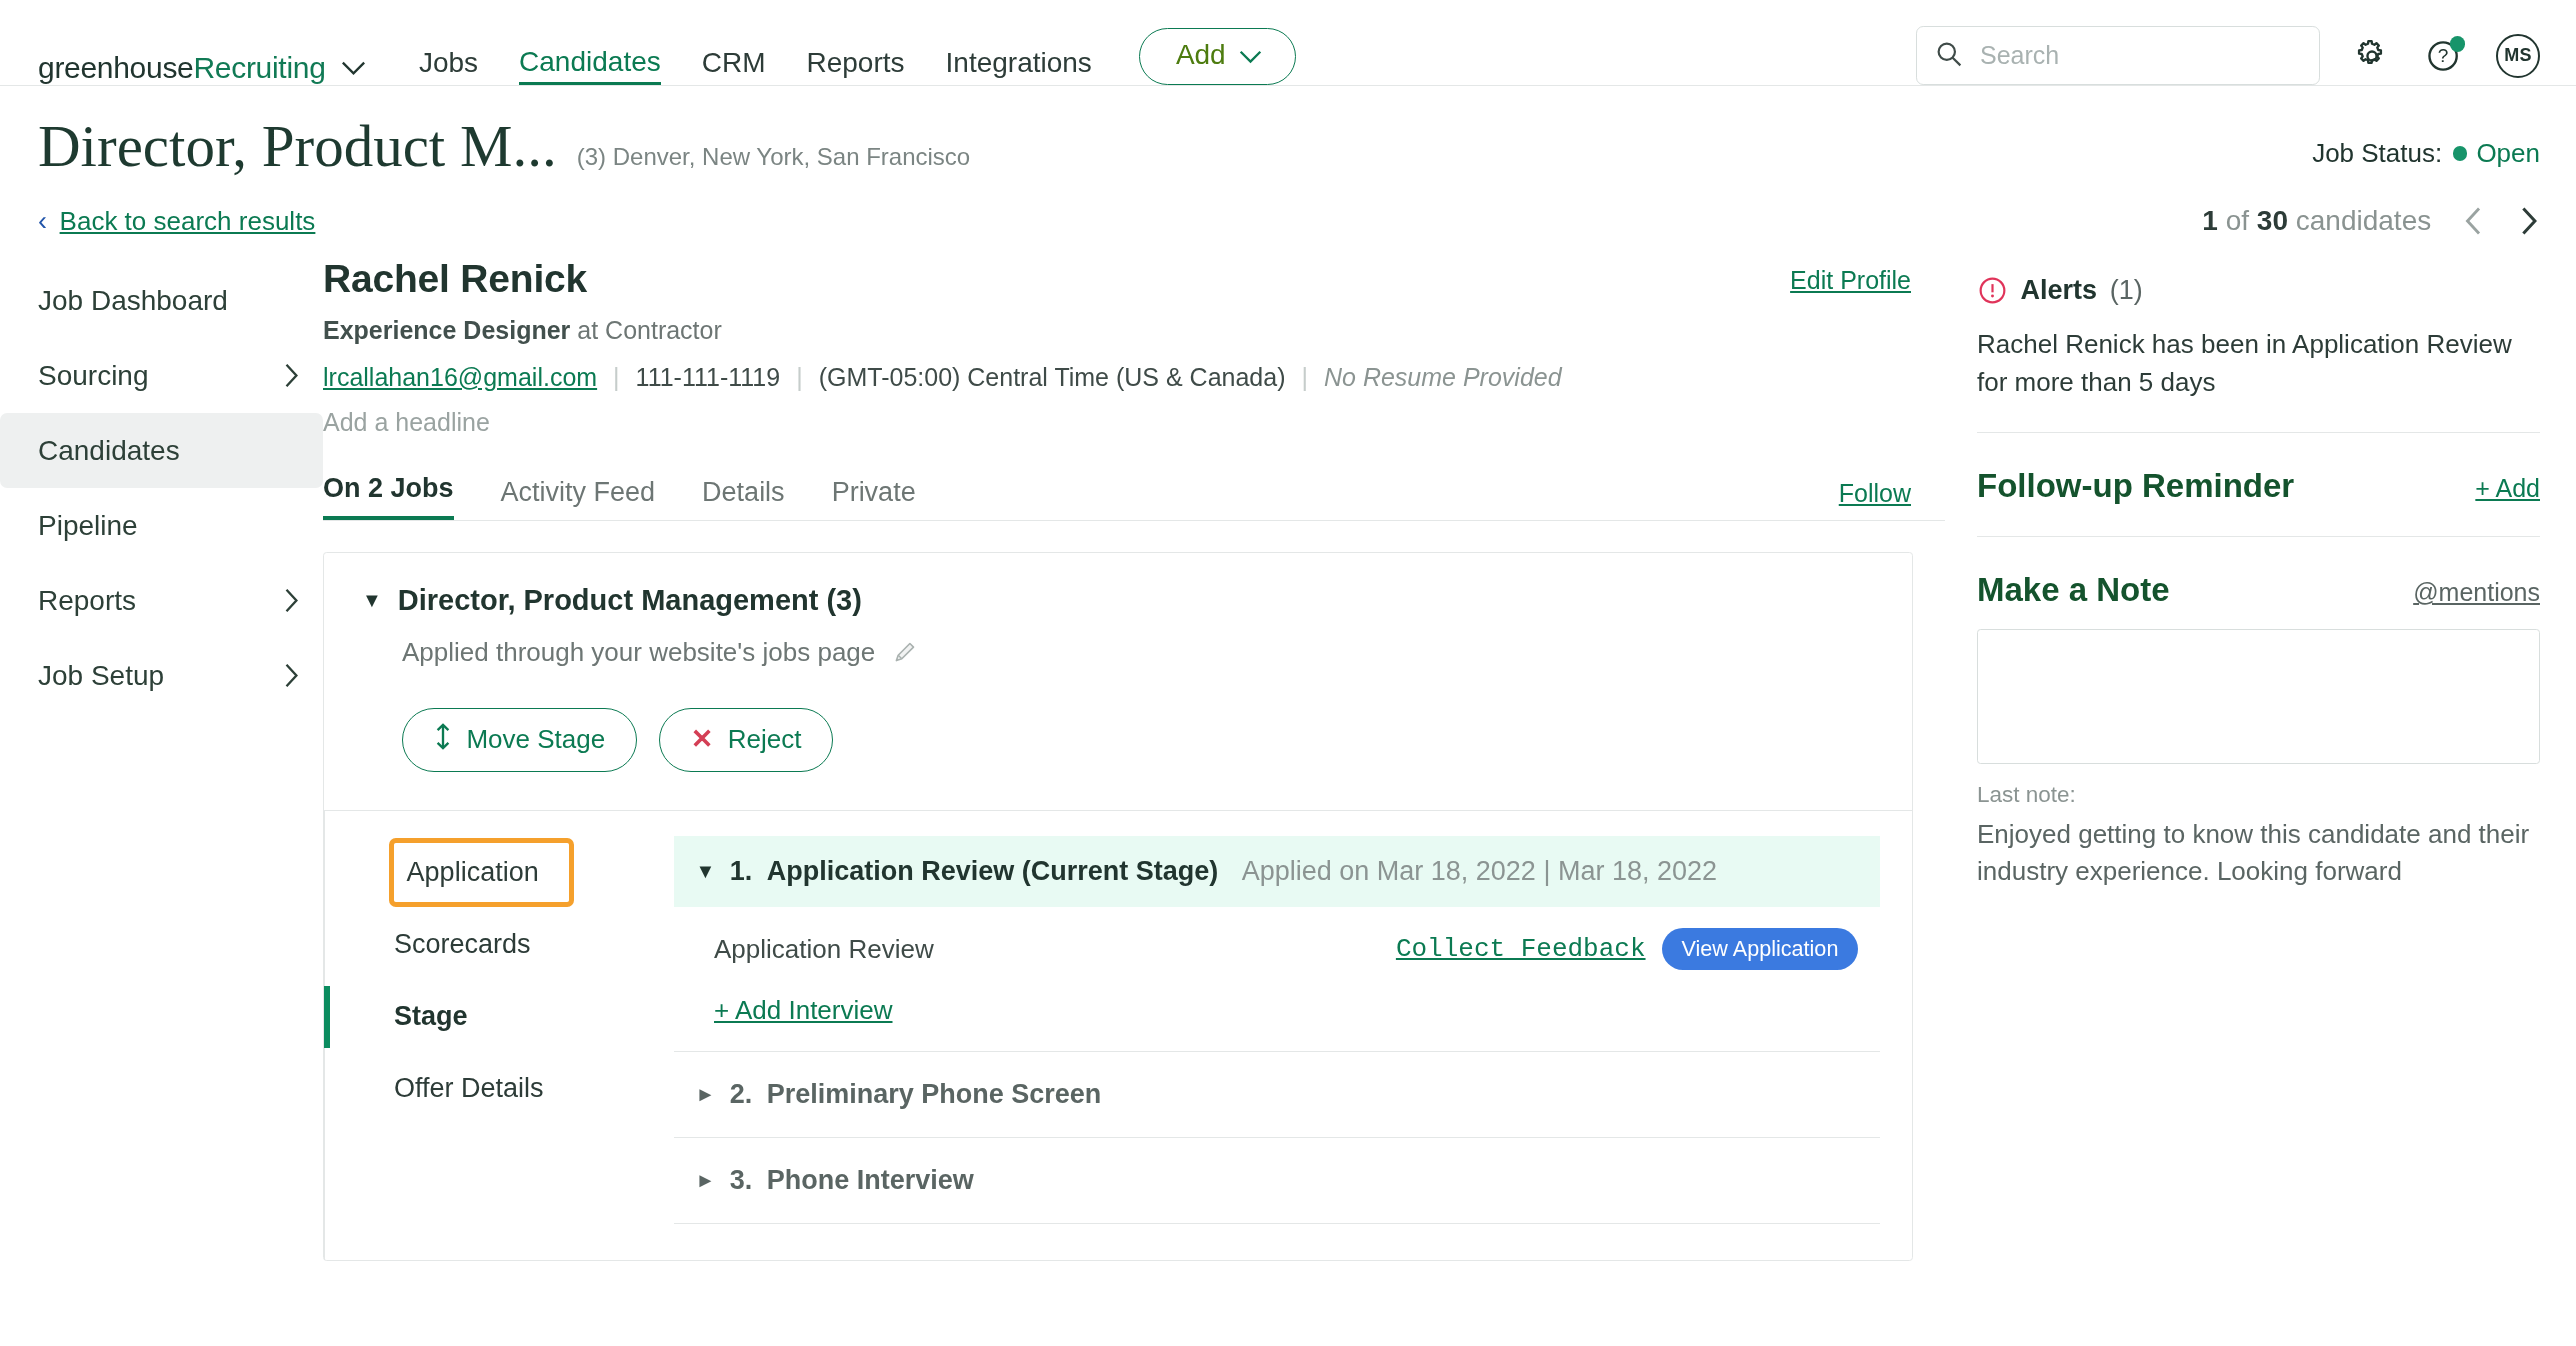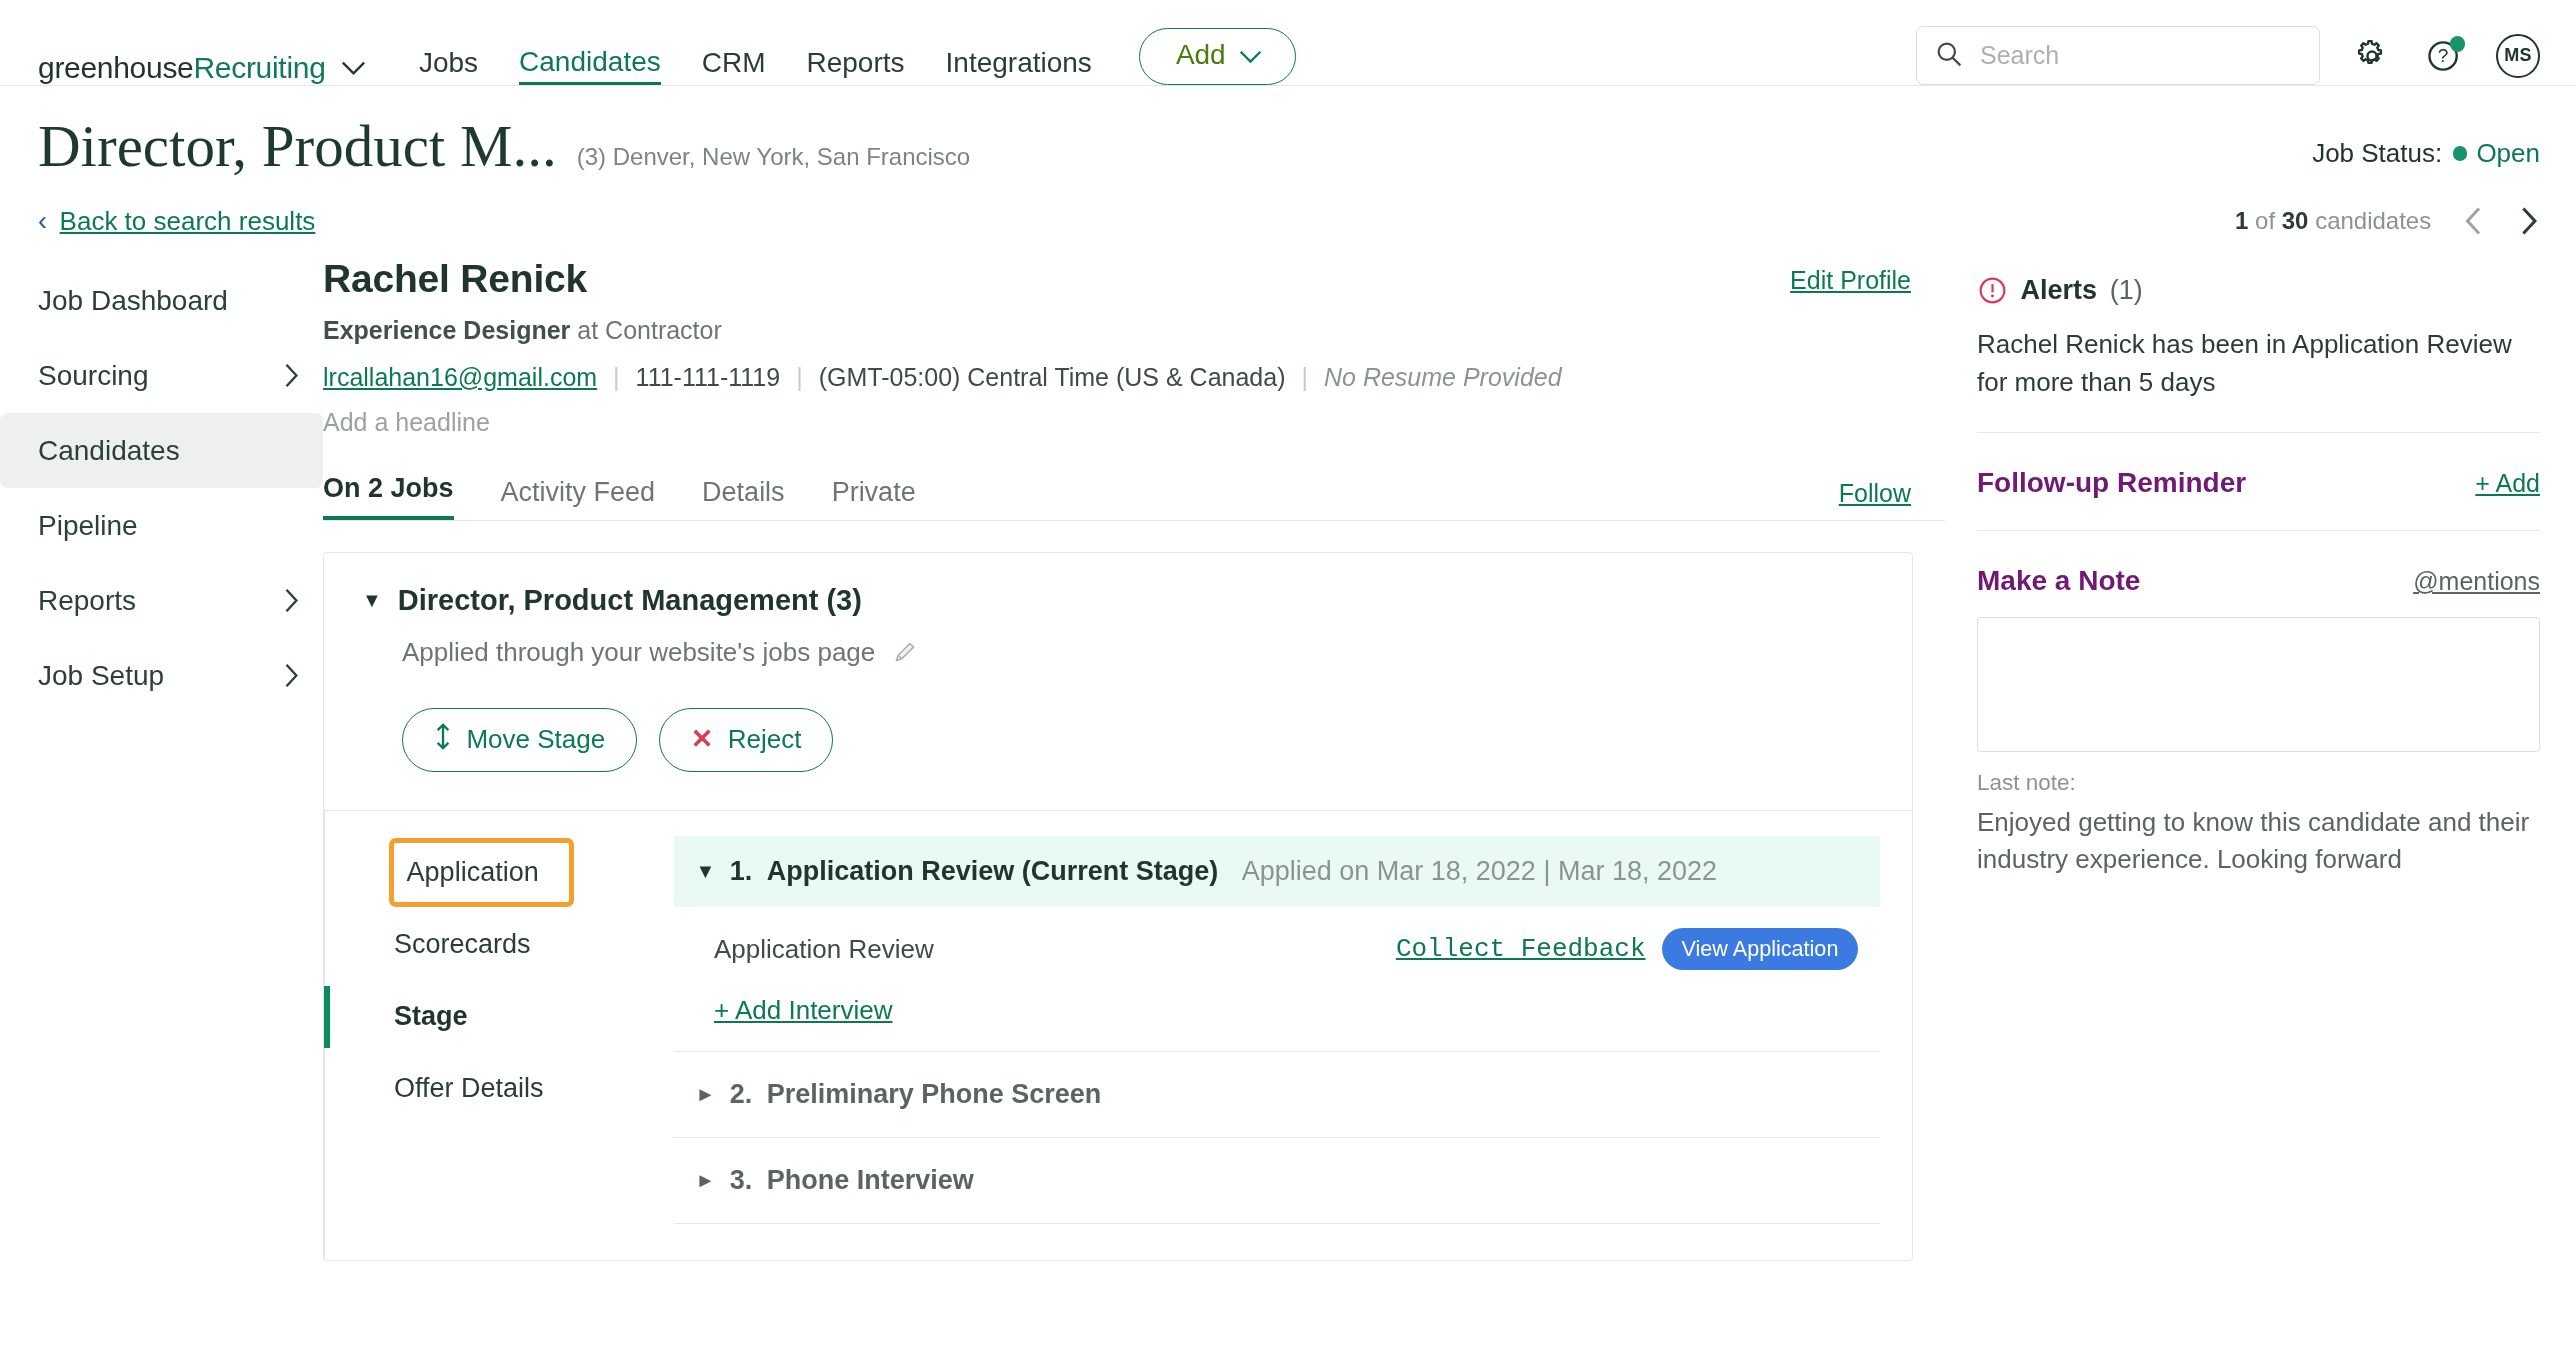--- a/index.html
+++ b/index.html
@@ -132,21 +132,21 @@
   .back-link {
     display: flex; align-items: center; gap: 12.6px;
     color: #0b7a52; font-size: 26px;
     cursor: pointer;
   }
   .back-link span.lbl { text-decoration: underline; }
   .back-chevron { color: #2255aa; font-size: 27px; line-height: 1; }
   .pager {
     margin-left: auto; display:flex; align-items:center; gap: 31px;
   }
-  .pager-text { font-size: 24px; color: #8a9391; white-space: nowrap; }
+  .pager-text { font-size: 28px; color: #8a9391; white-space: nowrap; }
   .pager-text b { color: #2d3c38; font-weight: bold; }
   .pager-arrow { cursor:pointer; display:flex; align-items:center; }
 
   
   .body-wrap { display: flex; height: 1347px; }
 
   
   .sidebar { width: 323px; flex: 0 0 323px; padding-top: 20px; }
   .side-item {
     height: 75px;
@@ -294,21 +294,21 @@
     display:flex; align-items:center; gap:12.6px;
     font-size: 27px; font-weight:bold; color:#21352f;
   }
   .rail-title .cnt { font-weight:normal; color:#5a6563; }
   .alert-icon { display:flex; align-items:center; }
   .rail-text { font-size: 26px; color:#2d3c38; line-height: 1.45; margin-top: 20px; }
   .rail-sep { border-top:0.9px solid #e4e7e7; margin: 31px 0 0 0; }
   .rail-row {
     display:flex; align-items:baseline; margin-top: 34px;
   }
-  .rail-row h3 { font-size: 28px; color:#701a75; font-weight:bold; }
+  .rail-row h3 { font-size: 33px; color:#14532d; font-weight:bold; }
   .rail-link {
     margin-left:auto; color:#0b7a52; font-size:25px;
     text-decoration: underline; cursor:pointer;
   }
   .rail-link.gray { color:#5a6563; }
   .note-box {
     margin-top: 20px;
     height: 135px;
     border:0.9px solid #d8dedd; border-radius:3.6px;
     background:#fff;

